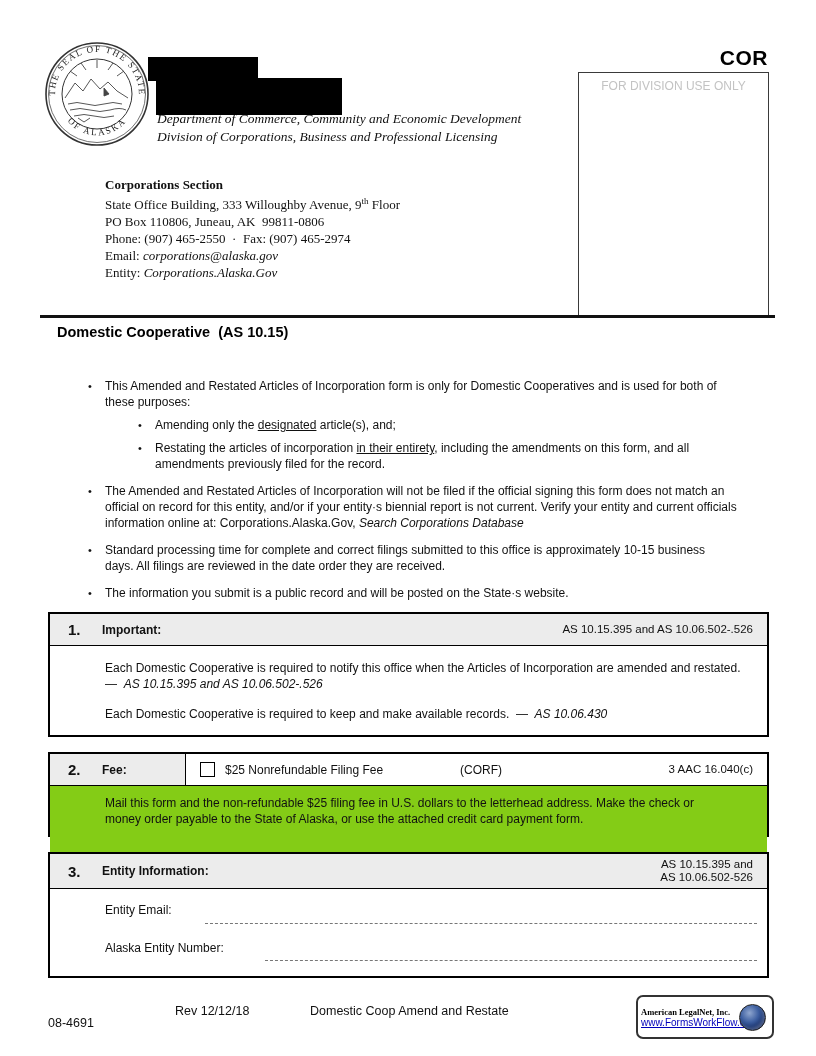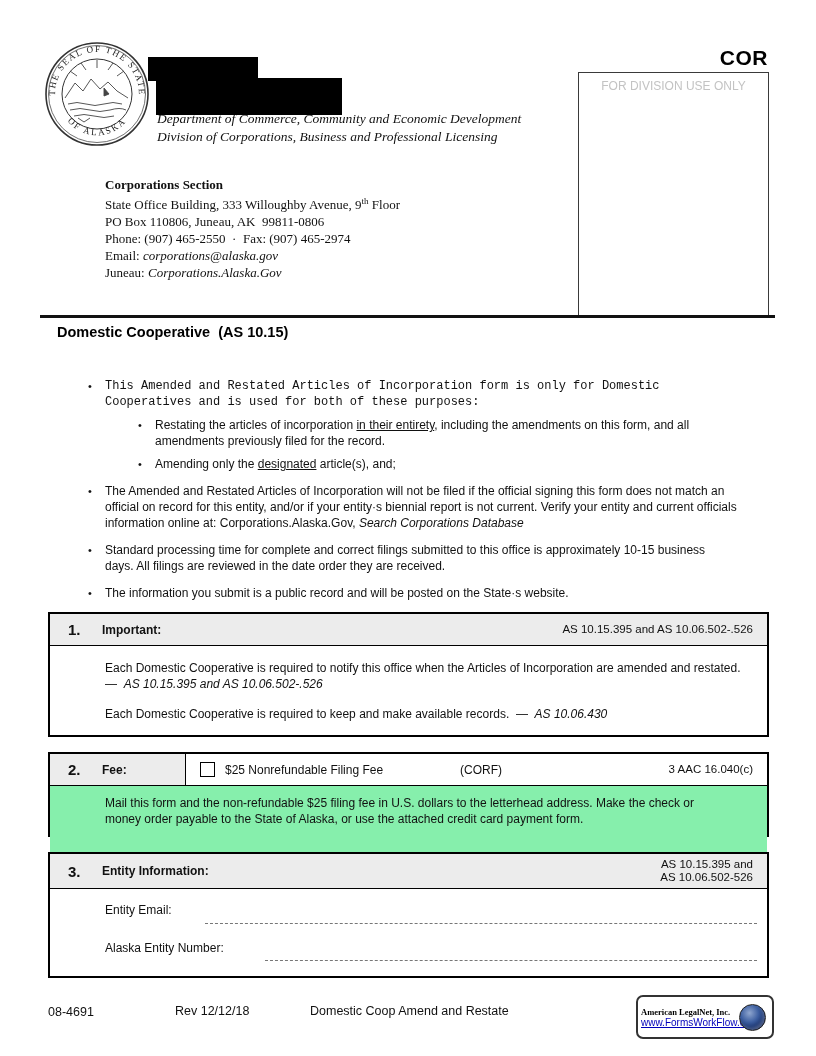--- a/index.html
+++ b/index.html
@@ -34,21 +34,21 @@
 
   
   .bullets{position:absolute;left:88px;top:378px;width:668px;font-size:12px;line-height:16px;}
   .bullets ul{list-style:none;margin:0;padding:0;}
   .bullets li{position:relative;padding-left:17px;margin-bottom:11px;}
   .bullets li::before{content:"•";position:absolute;left:0;top:0;font-size:11px;}
   .bullets ul.sub{margin:7px 0 0 33px;}
   .bullets ul.sub li{margin-bottom:7px;}
   .u{text-decoration:underline;}
   .it{font-style:italic;}
-  .w1{display:block;max-width:632px;font-family:Liberation Mono, monospace;}
+  .w1{display:block;max-width:632px;}
   .w2{display:block;max-width:616px;}
   .w3{display:block;max-width:645px;}
   .w4{display:block;max-width:612px;}
 
   
   .sec{position:absolute;left:48px;width:717px;border:2px solid #000;background:#fff;}
   .sec-header{display:flex;align-items:center;background:#ececec;border-bottom:1px solid #000;height:31px;}
   .sec-num{font-weight:bold;font-size:15px;margin-left:18px;width:34px;flex:none;}
   .sec-label{font-weight:bold;font-size:12px;flex:none;}
   .sec-statute{margin-left:auto;margin-right:14px;font-size:11.5px;text-align:right;line-height:13px;}
@@ -58,35 +58,35 @@
   #sec1 .sec-body{padding:14px 20px 0 55px;}
   #sec1 p{margin:0 0 14px 0;max-width:652px;}
 
   #sec2{top:752px;height:81px;}
   #sec2 .sec-header{background:#fff;}
   .fee-cell{background:#ececec;width:135px;height:100%;border-right:1px solid #000;
             display:flex;align-items:center;flex:none;}
   .checkbox{width:13px;height:13px;border:1.5px solid #000;background:#fff;margin-left:14px;flex:none;}
   .fee-label{margin-left:10px;font-size:12px;}
   .fee-code{margin-left:77px;font-size:12px;}
-  #sec2 .sec-body{background:#86efac;padding:9px 14px 0 55px;height:100%;box-sizing:border-box;}
+  #sec2 .sec-body{background:#84cc16;padding:9px 14px 0 55px;height:100%;box-sizing:border-box;}
   #sec2 p{margin:0;max-width:622px;}
 
   #sec3{top:852px;height:122px;}
   #sec3 .sec-header{height:34px;}
   #sec3 .sec-body{position:relative;height:85px;}
   .field-label{position:absolute;left:55px;font-size:12px;}
   .fl1{top:13px;} .fl2{top:51px;}
   .fill-line{position:absolute;border-bottom:1.5px dashed #777;height:1px;}
   .ln1{left:155px;width:552px;top:33px;}
   .ln2{left:215px;width:492px;top:70px;}
 
   
   .footer{position:absolute;left:0;top:1002px;width:816px;height:44px;font-size:12.5px;}
-  .f-num{position:absolute;left:48px;top:3px;}
+  .f-num{position:absolute;left:48px;top:14px;}
   .f-rev{position:absolute;left:175px;top:2px;}
   .f-name{position:absolute;left:310px;top:2px;}
   .legalnet{position:absolute;left:636px;top:-7px;width:128px;height:36px;
             border:2px solid #333;border-radius:7px;display:flex;align-items:center;
             padding:2px 3px;background:#fff;}
   .legalnet .txt{width:96px;}
   .legalnet .name{font-family:"Liberation Serif",serif;font-weight:bold;font-size:8.5px;color:#000;}
   .legalnet .url{font-size:10px;color:#0000bb;text-decoration:underline;cursor:pointer;}
   .globe{width:25px;height:25px;border-radius:50%;flex:none;margin-left:2px;
          background:radial-gradient(circle at 38% 32%,#8fa6cf 0%,#3c5ea0 40%,#122a63 70%,#060f2e 100%);
@@ -129,43 +129,43 @@
     <div>Department of Commerce, Community and Economic Development</div>
     <div>Division of Corporations, Business and Professional Licensing</div>
   </div>
 
   <div class="addr">
     <div class="b">Corporations Section</div>
     <div><span class="pw">State Office Building, 333 Willoughby Avenue, 9</span><sup>th</sup><span class="pw"> Floor</span></div>
     <div class="pw">PO Box 110806, Juneau, AK  99811-0806</div>
     <div class="pw">Phone: (907) 465-2550  ·  Fax: (907) 465-2974</div>
     <div><span>Email: </span><span class="it">corporations@alaska.gov</span></div>
-    <div><span>Juneau: </span><span class="it">Corporations.Alaska.Gov</span></div>
+    <div><span>Entity: </span><span class="it">Corporations.Alaska.Gov</span></div>
   </div>
 
   <div class="cor">COR</div>
   <div class="division-box">
     <div class="lbl">FOR DIVISION USE ONLY</div>
   </div>
 
   <div class="titleblock">
     <div class="rule"></div>
     <h2 class="pw">Domestic Cooperative  (AS 10.15)</h2>
   </div>
 
   <div class="bullets">
     <ul>
       <li>
         <span class="w1">This Amended and Restated Articles of Incorporation form is only for Domestic Cooperatives and is used for both of these purposes:</span>
         <ul class="sub">
           <li>
-              <span class="w4"><span>Restating the articles of incorporation </span><span class="u">in their entirety</span><span>, including the amendments on this form, and all amendments previously filed for the record.</span></span>
+              <span class="w2"><span>Amending only the </span><span class="u">designated</span><span> article(s), and;</span></span>
             </li>
           <li>
-              <span class="w2"><span>Amending only the </span><span class="u">designated</span><span> article(s), and;</span></span>
+              <span class="w4"><span>Restating the articles of incorporation </span><span class="u">in their entirety</span><span>, including the amendments on this form, and all amendments previously filed for the record.</span></span>
             </li>
         </ul>
       </li>
       <li>
           <span class="w3"><span>The Amended and Restated Articles of Incorporation will not be filed if the official signing this form does not match an official on record for this entity, and/or if your entity·s biennial report is not current. Verify your entity and current officials information online at: Corporations.Alaska.Gov, </span><span class="it">Search Corporations Database</span></span>
         </li>
       <li>
           <span class="w4">Standard processing time for complete and correct filings submitted to this office is approximately 10-15 business days. All filings are reviewed in the date order they are received.</span>
         </li>
       <li>

